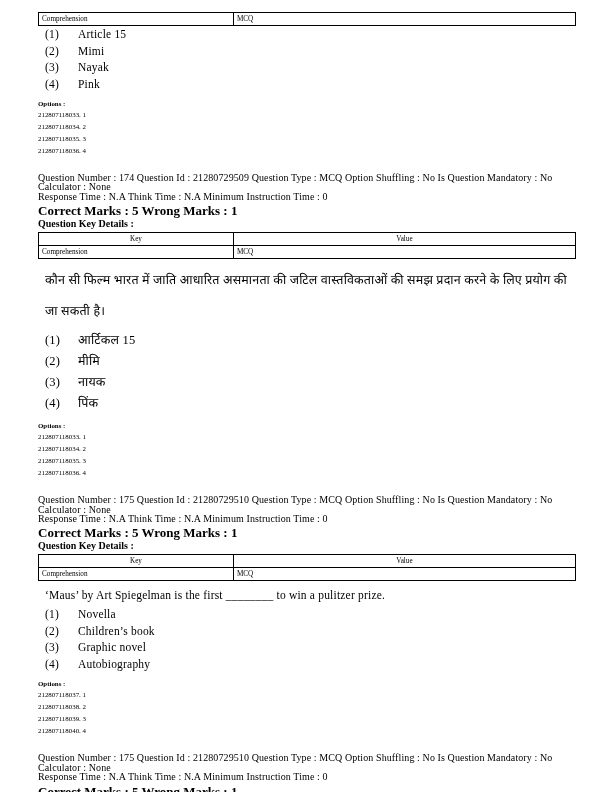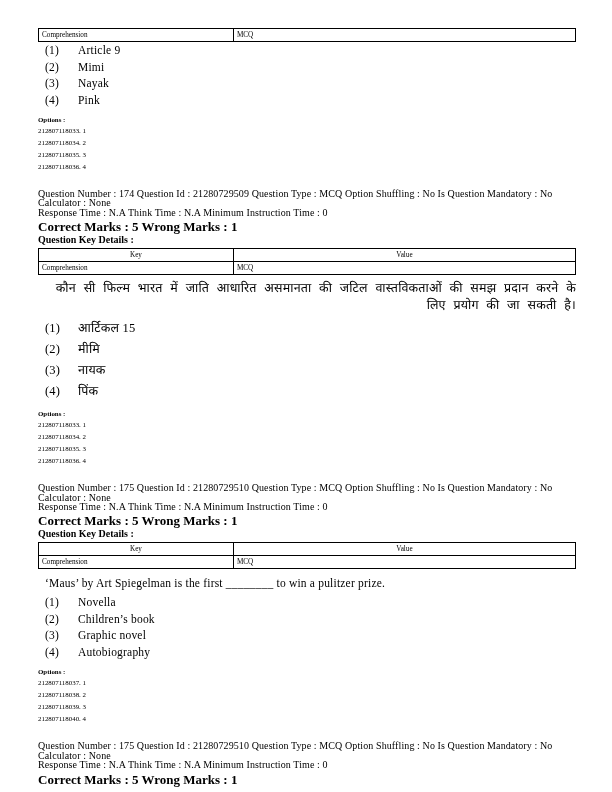--- a/index.html
+++ b/index.html
@@ -4,21 +4,21 @@
 <style>
   html,body{margin:0;padding:0;background:#ffffff;}
   .page{
     position:relative;
     width:612px;height:792px;
     background:#ffffff;
     color:#000;
     font-family:"Liberation Serif", serif;
     overflow:hidden;
     box-sizing:border-box;
-    padding:28px 36px 0 38px;
+    padding:12px 36px 0 38px;
   }
   
   table.kvtable{
     width:538px;
     border-collapse:collapse;
     table-layout:fixed;
     font-size:7.2px;
     margin-top:3px;
   }
   table.kvtable td{
@@ -34,25 +34,24 @@
 
   
   .qtext{
     font-size:11.5px;
     line-height:15px;
     margin:7px 0 3px 7px;
     letter-spacing:0.2px;
   }
   .qtext-hi{
     font-size:12.5px;
-    line-height:17px;
+    line-height:31px;
     margin:6px 0 3px 7px;
-    font-family:Liberation Mono, monospace;
+    font-family:Liberation Serif, serif;
     max-width:540px;
-    text-align:right;
   }
   
   .opt{
     display:flex;
     margin:0 0 0 7px;
     font-size:11.5px;
     line-height:16.5px;
     letter-spacing:0.2px;
   }
   .opt .optnum{width:33px;flex:0 0 33px;}
@@ -105,21 +104,21 @@
       <td class="c1">Comprehension</td>
       <td>MCQ</td>
     </tr>
   </tbody>
     </table>
 
   <div>
 
     <div class="opt">
       <span class="optnum">(1)</span>
-      <span>Article 9</span>
+      <span>Article 15</span>
     </div>
     <div class="opt">
       <span class="optnum">(2)</span>
       <span>Mimi</span>
     </div>
     <div class="opt">
       <span class="optnum">(3)</span>
       <span>Nayak</span>
     </div>
     <div class="opt">

